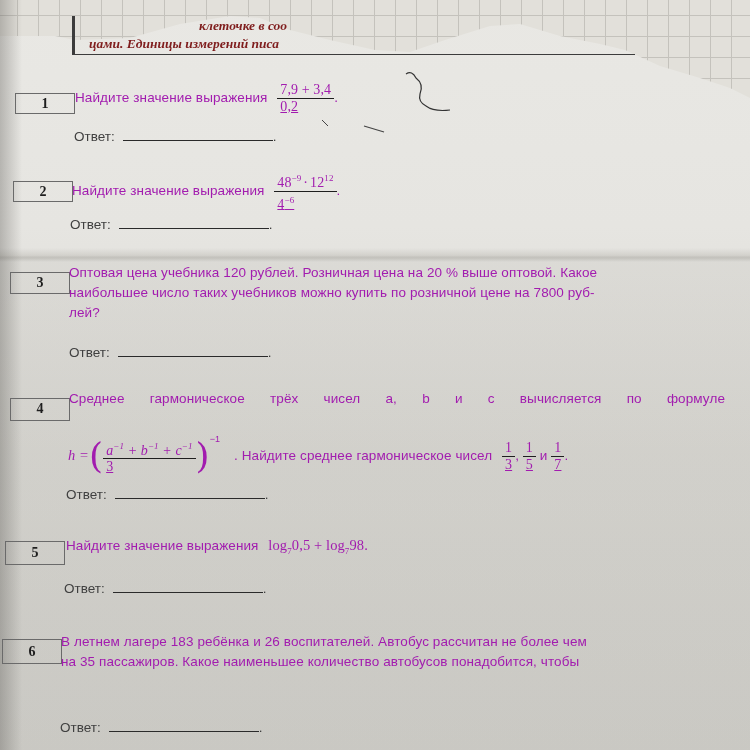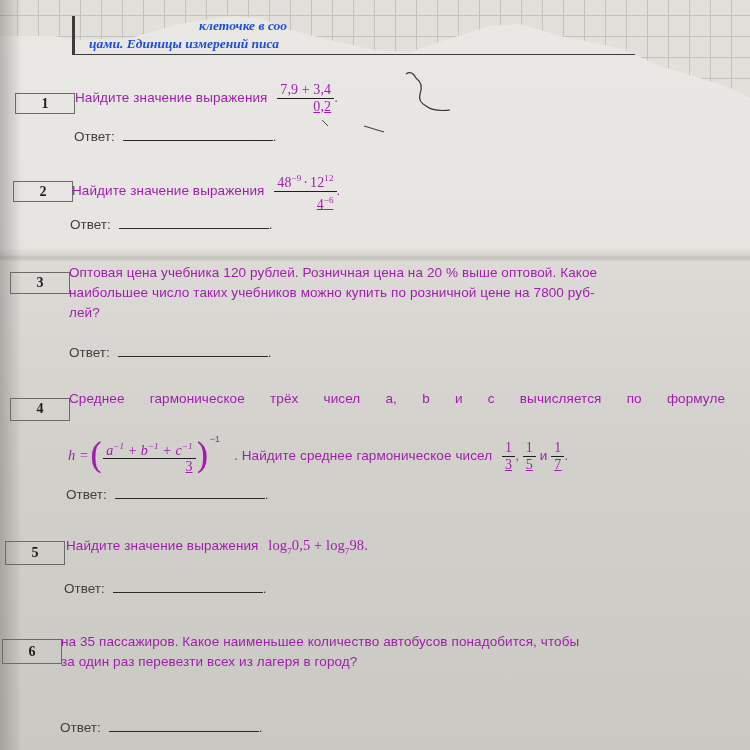--- a/index.html
+++ b/index.html
@@ -33,21 +33,21 @@
     position:absolute; left:0; top:248px; width:750px; height:14px;
     background:linear-gradient(180deg, rgba(255,255,255,0) 0%, rgba(200,198,192,0.6) 50%, rgba(170,168,162,0.5) 70%, rgba(255,255,255,0) 100%);
   }
   .lower-shade {
     position:absolute; left:0; top:256px; width:750px; height:494px;
     background:linear-gradient(180deg, rgba(180,178,172,0.18), rgba(150,148,142,0.22));
   }
   .header-snippet {
     position:absolute; left:72px; top:16px; width:560px; height:38px;
     border-left:3px solid #3c3c3c; border-bottom:1.5px solid #3c3c3c;
-    font-style:italic; font-weight:bold; font-size:13.5px; color:#1d4ed8;
+    font-style:italic; font-weight:bold; font-size:13.5px; color:#7f1d1d;
   }
   .header-snippet .line1 { position:absolute; left:124px; top:2px; }
   .header-snippet .line2 { position:absolute; left:14px; top:20px; }
 
   .task { position:absolute; left:0; width:750px; }
   .num-box {
     position:absolute; width:58px; height:19px;
     border:1px solid #6a6a6a; background:transparent;
     font-weight:bold; font-size:14px; text-align:center; line-height:19px;
     font-family: "Liberation Serif", serif;
@@ -56,21 +56,21 @@
     position:absolute; font-family:"Liberation Sans","DejaVu Sans",sans-serif;
     font-size:13.5px; line-height:20px; color:#a21caf; letter-spacing:0.1px;
   }
   .answer {
     position:absolute; font-family:"Liberation Sans",sans-serif; font-size:13.5px; color:#404040;
   }
   .answer .blank {
     display:inline-block; width:150px; border-bottom:1px solid #2a2a2a; height:12px; margin-left:8px; vertical-align:baseline;
   }
   .frac {
-    display:inline-flex; flex-direction:column; align-items:flex-end; vertical-align:middle;
+    display:inline-flex; flex-direction:column; align-items:flex-start; vertical-align:middle;
     font-family:"Liberation Serif",serif; font-size:14px; line-height:16px;
   }
   .frac .num { padding:0 3px; border-bottom:1px solid #1e1e1e; }
   .frac .den { padding:0 3px;text-decoration:underline; }
   sup { font-size:9px; }
   sub { font-size:9px; }
   .math { font-family:"Liberation Serif",serif; font-size:14.5px; }
   .it { font-style:italic; }
   .paren { font-size:36px; font-weight:200; line-height:36px; vertical-align:middle; font-family:"DejaVu Serif",serif; }
   .scribble { position:absolute; }
@@ -172,19 +172,19 @@
     <span class="math" style="margin-left:6px"><span>log</span><sub>7</sub><span>0,5</span> <span>+</span> <span>log</span><sub>7</sub><span>98</span><span>.</span></span>
   </div>
   <div class="answer" style="left:64px;top:580px">
     <span>Ответ:</span><span class="blank"></span>.
   </div>
 </div>
 
 <div class="task">
   <div class="num-box" style="left:2px;top:639px;height:23px;line-height:23px">6</div>
   <div class="qtext" style="left:61px;top:632px;width:690px">
+    <div>В летнем лагере 183 ребёнка и 26 воспитателей. Автобус рассчитан не более чем</div>
     <div>на 35 пассажиров. Какое наименьшее количество автобусов понадобится, чтобы</div>
-    <div>за один раз перевезти всех из лагеря в город?</div>
   </div>
   <div class="answer" style="left:60px;top:719px">
     <span>Ответ:</span><span class="blank"></span>.
   </div>
 </div>
 
 </body></html>

